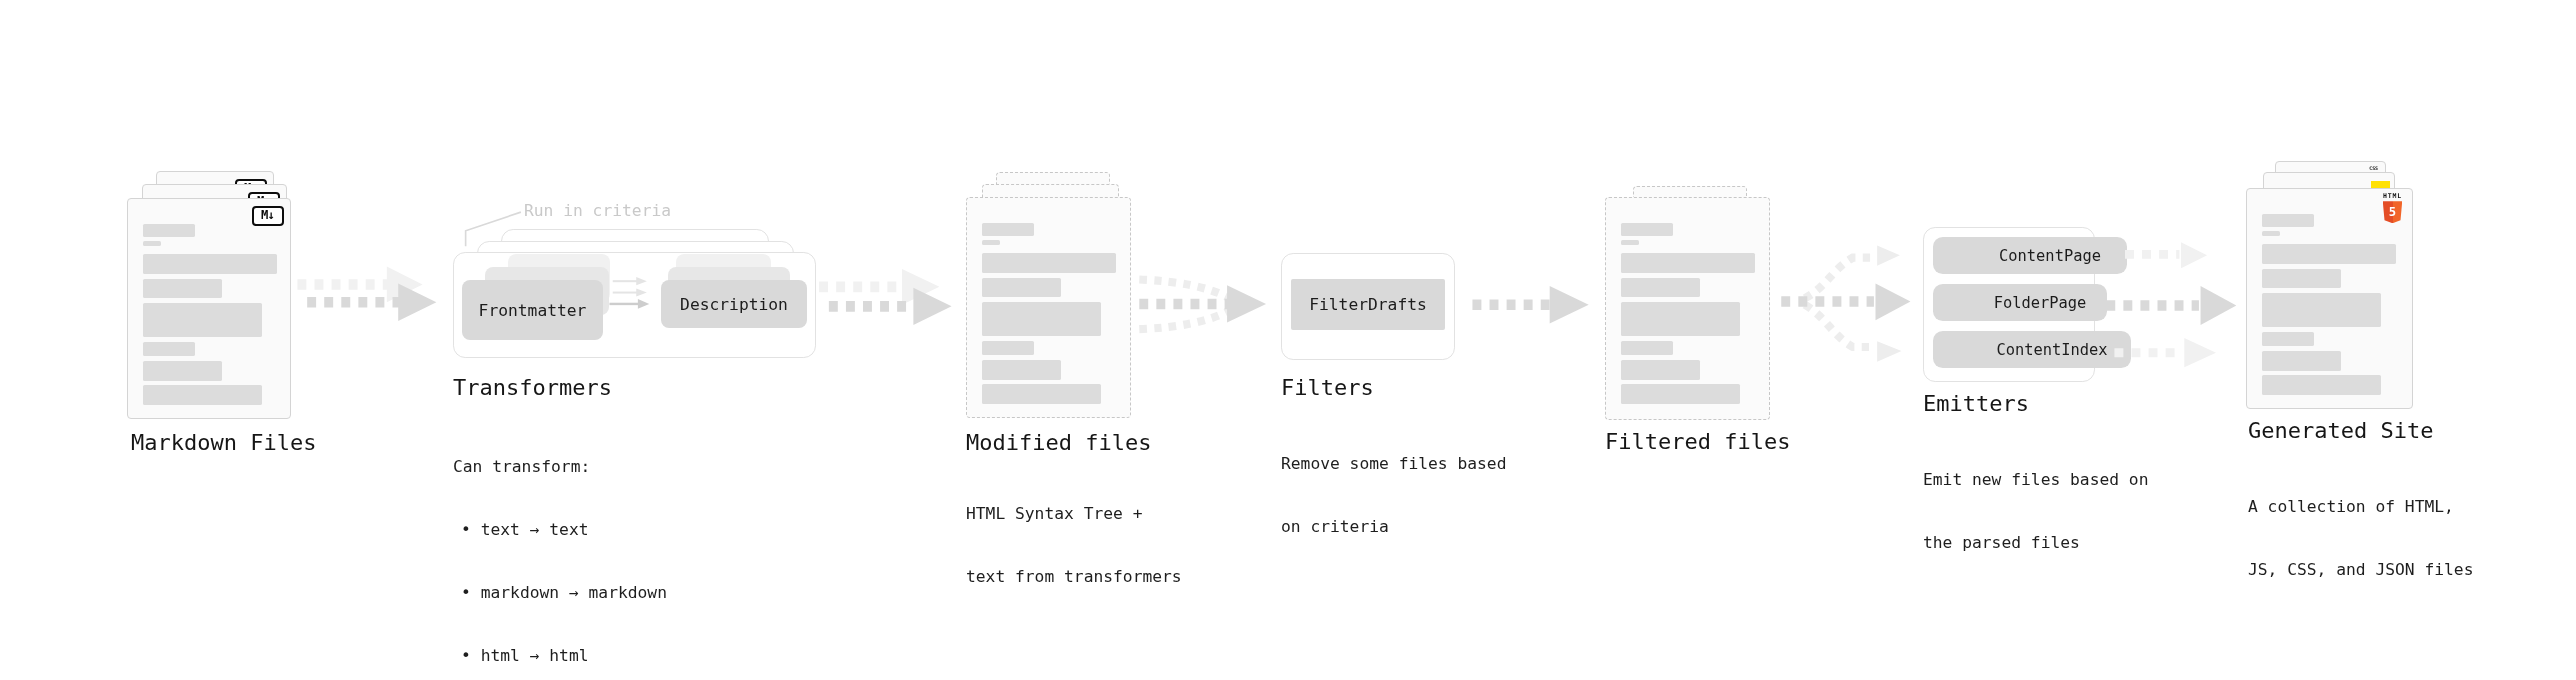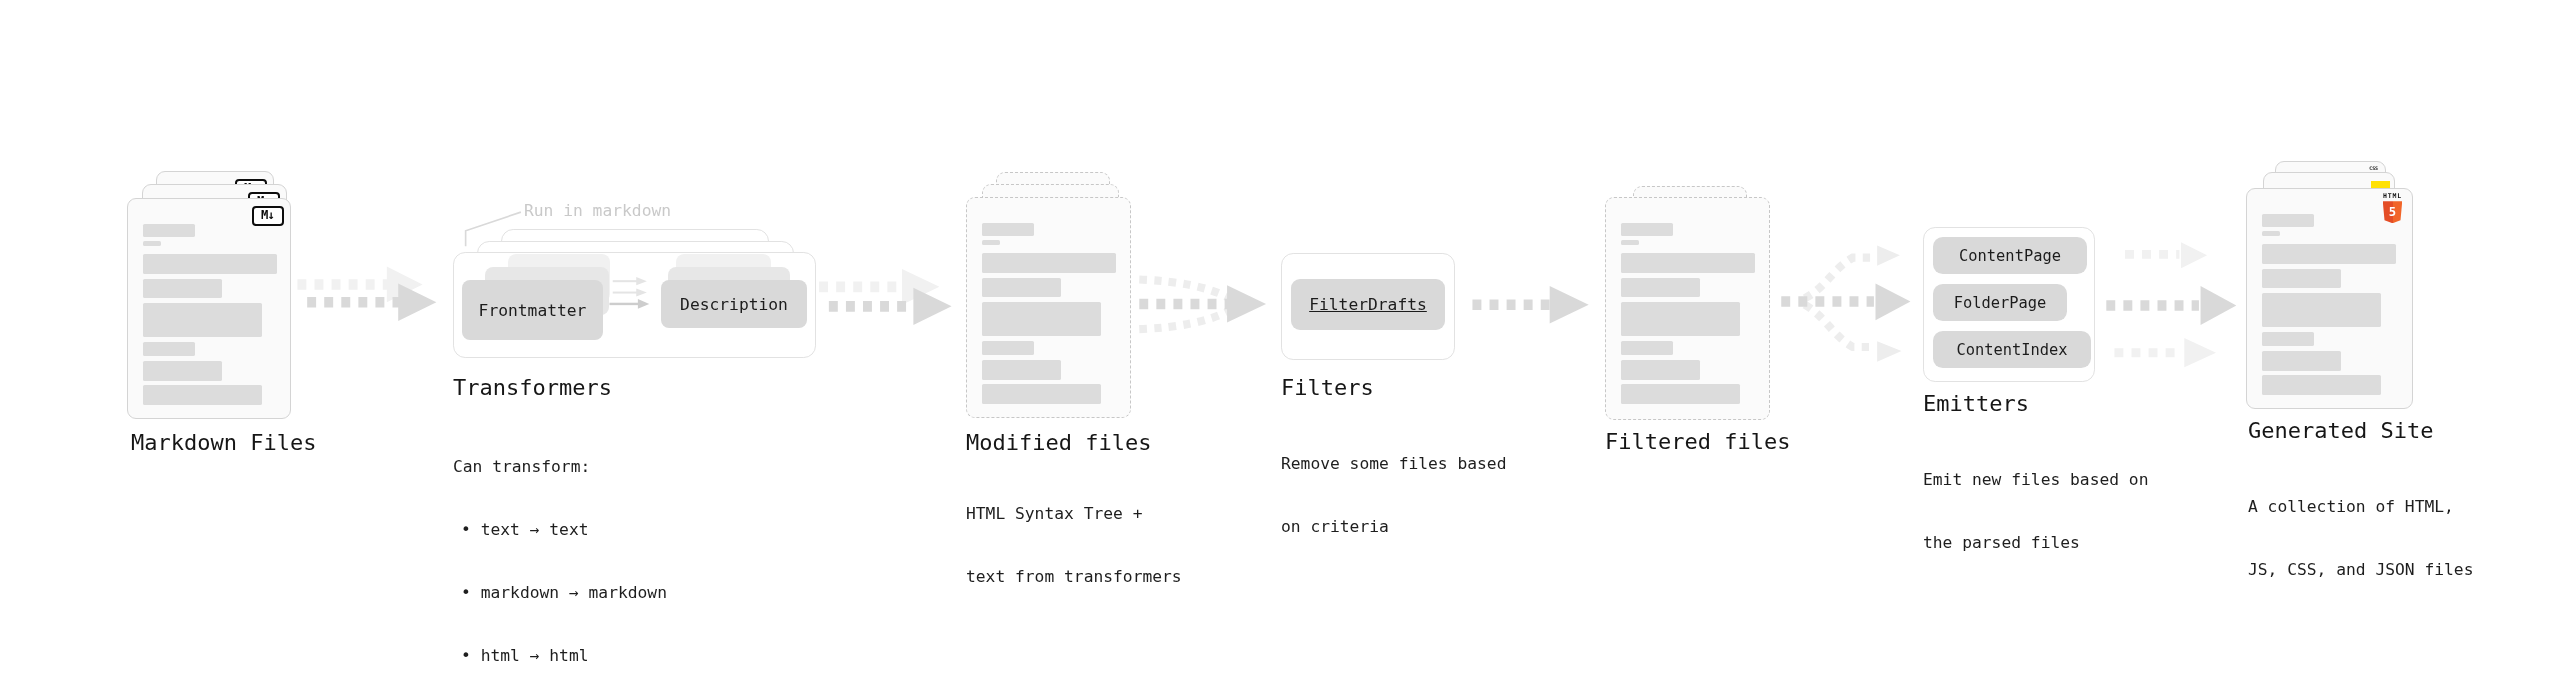--- a/index.html
+++ b/index.html
@@ -1,20 +1,20 @@
 <!DOCTYPE html>
 <html style="font-size:13px"><head>
 <meta charset="utf-8">
 <style>
   html,body{margin:0;padding:0;background:#fff;}
   #canvas{position:relative;width:2576px;height:681px;background:#ffffff;overflow:hidden;
           font-family:"DejaVu Sans Mono","Liberation Mono",monospace;color:#1a1a1a;}
 
   
-  .card{position:absolute;box-sizing:border-box;background:#fafafa;border:1.6px solid #d4d4d4;border-radius:9px;}
+  .card{position:absolute;box-sizing:border-box;background:#fafafa;border:1.6px solid #d4d4d4;border-radius:4px;}
   .card.dashed{background:#fbfbfb;border:1.6px dashed #c7c7c7;}
   .bar{position:absolute;left:15.4px;background:#dcdcdc;border-radius:1.6px;}
   .b1{top:25px;width:52px;height:13px}
   .b2{top:42px;width:18px;height:4.9px}
   .b3{top:55px;width:134px;height:19.5px}
   .b4{top:80px;width:79px;height:18.7px}
   .b5{top:104px;width:119px;height:34px}
   .b6{top:143px;width:52px;height:14px}
   .b7{top:162px;width:79px;height:19.5px}
   .b8{top:186px;width:119px;height:19.5px}
@@ -32,22 +32,22 @@
           color:#fff;font-size:12.2px;font-weight:700;}
   .js-badge{position:absolute;top:8.1px;right:4.1px;width:18.7px;height:7.3px;background:#ffe104;}
   .css-badge{position:absolute;top:4.1px;right:4.1px;width:14.6px;text-align:center;
              font-size:4.9px;line-height:4.9px;font-weight:700;color:#111;
              border-bottom:2.4px solid #2e6de6;padding-bottom:0.8px;}
 
   
   .panel{position:absolute;box-sizing:border-box;background:#fff;border:1.6px solid #e2e2e2;border-radius:12.2px;}
   .node{position:absolute;display:flex;align-items:center;justify-content:center;
         background:#d9d9d9;border-radius:8.1px;font-size:16.3px;color:#1c1c1c;white-space:pre;}
-  .node.r16{border-radius:9px;text-decoration:underline;}
-  .node.r12{border-radius:9.8px;}
+  .node.r16{border-radius:2px;}
+  .node.r12{border-radius:9.8px;padding-left:40px;}
   .ghost1{background:#e7e7e7;}
   .ghost2{background:#f1f1f1;}
 
   
   .caption{position:absolute;font-size:22px;line-height:23.6px;font-weight:500;color:#161616;white-space:pre;}
   .sub{position:absolute;font-size:16.3px;line-height:21px;color:#1e1e1e;white-space:pre;}
   .sub .indent{padding-left:8.1px;}
   .run-note{position:absolute;left:524px;top:201px;font-size:16.3px;color:#c9c9c9;white-space:pre;}
 
   svg.arrows{position:absolute;left:0;top:0;z-index:6;pointer-events:none;}
@@ -82,21 +82,21 @@
   <div class="panel z3" style="left:453px;top:252px;width:363px;height:106px"></div>
 
   <div class="node ghost2 z4" style="left:508px;top:254px;width:102px;height:48px"></div>
   <div class="node ghost1 z4" style="left:485px;top:267px;width:124px;height:48px"></div>
   <div class="node z5" style="left:462px;top:280px;width:141px;height:60px">Frontmatter</div>
 
   <div class="node ghost2 z4" style="left:676px;top:254px;width:95px;height:48px"></div>
   <div class="node ghost1 z4" style="left:668px;top:267px;width:122px;height:48px"></div>
   <div class="node z5" style="left:661px;top:280px;width:146px;height:48px">Description</div>
 
-  <div class="run-note">Run in markdown</div>
+  <div class="run-note">Run in criteria</div>
 
   <div class="caption" style="left:453px;top:376px">Transformers</div>
   <div class="sub" style="left:453px;top:414px">
     <div>Can transform:</div>
     <div class="indent">• text → text</div>
     <div class="indent">• markdown → markdown</div>
     <div class="indent">• html → html</div>
   </div>
 
   <div class="card dashed z1" style="left:996px;top:172px;width:114px;height:187px"></div>

